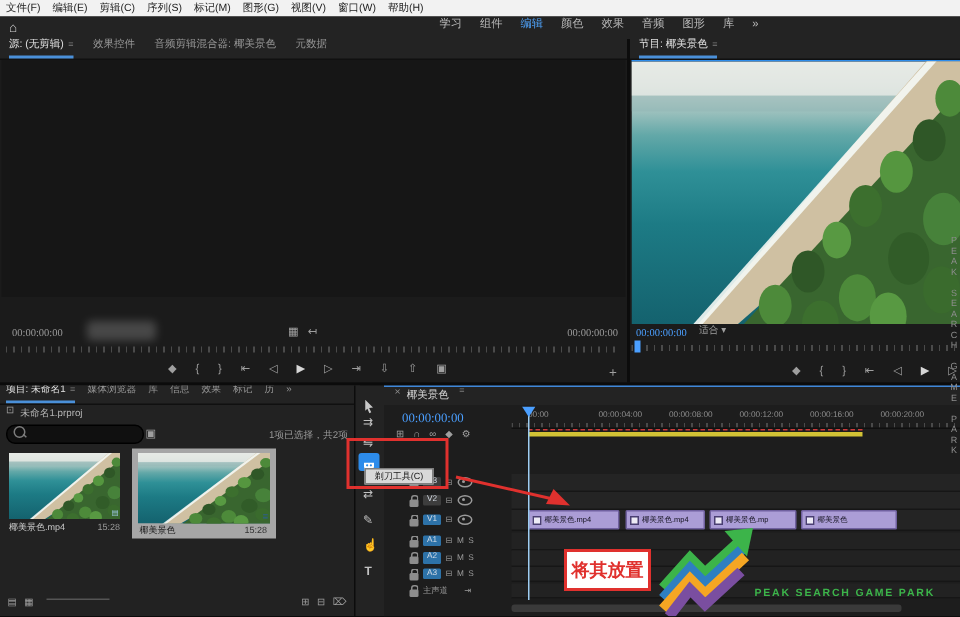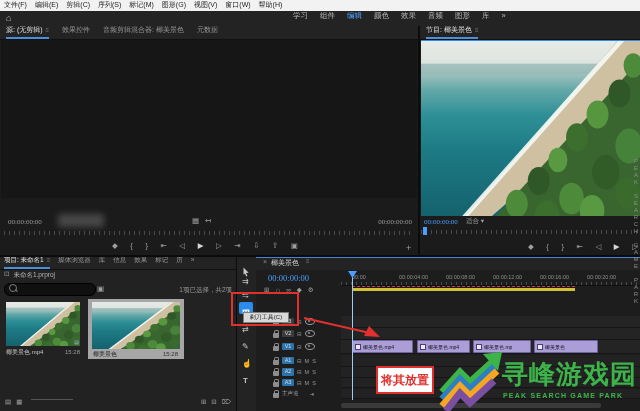--- a/index.html
+++ b/index.html
@@ -363,17 +363,16 @@
 
   <svg class="abs" style="left:438px;top:352px" width="64" height="59" viewBox="0 0 64 59">
     <g fill="none">
       <path d="M4 40 L22 20 L32 30 L54 10" stroke="#3cb44a" stroke-width="7"></path>
       <path d="M4 47 L22 27 L32 37 L57 14" stroke="#2e7fc1" stroke-width="7"></path>
       <path d="M4 54 L22 34 L32 44 L59 19" stroke="#f5a623" stroke-width="7"></path>
       <path d="M8 59 L22 41 L32 51 L56 29" stroke="#7a4ea0" stroke-width="7"></path>
     </g>
     <polygon points="45,2 64,0 60,19" fill="#3cb44a"></polygon>
   </svg>
-  <div class="abs wm" style="left:502px;top:357px;font-size:26px;letter-spacing:1px;white-space:nowrap">寻峰游戏园</div>
   <div class="abs wm" style="left:503px;top:392px;font-size:7px;letter-spacing:1.2px;white-space:nowrap">PEAK SEARCH GAME PARK</div>
   <div class="abs" style="left:628px;top:158px;width:11px;height:195px;writing-mode:vertical-rl;text-orientation:upright;font-size:6px;letter-spacing:1px;color:#8d8d8d;overflow:hidden">PEAK SEARCH GAME PARK</div>
 
 </div>
 
 </body></html>

